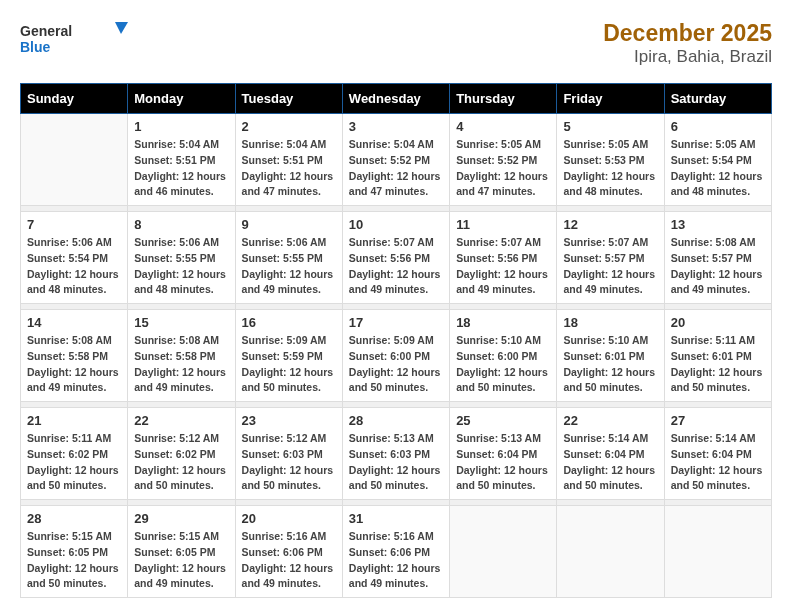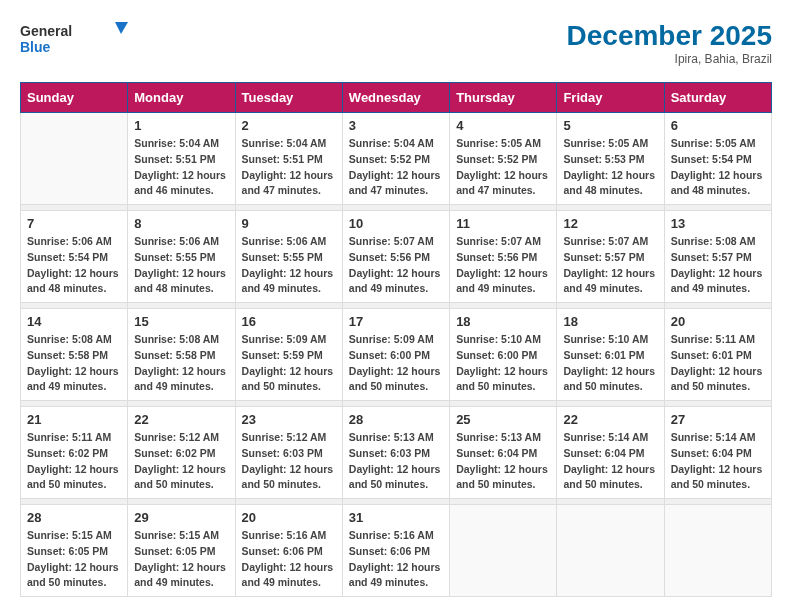--- a/index.html
+++ b/index.html
@@ -18,35 +18,35 @@
     }
     .logo {
       display: flex;
       align-items: flex-start;
       gap: 4px;
     }
     .title-area {
       text-align: right;
     }
     .month-title {
-      font-size: 28px;
-      font-weight: bold;
-      color: #0369a1;
+      font-size: 23px;
+      font-weight: bold;
+      color: #a16207;
     }
     .location {
-      font-size: 12px;
+      font-size: 17px;
       color: #555;
     }
     .calendar {
       width: 100%;
       border-collapse: collapse;
       border: 1px solid #ccc;
     }
     .calendar th {
-      background-color: #be185d;
+      background-color: #000000;
       color: #fff;
       font-size: 13px;
       font-weight: bold;
       padding: 7px 6px;
       text-align: left;
       border: 1px solid #1a5a9a;
     }
     .calendar td {
       vertical-align: top;
       padding: 5px 6px;

